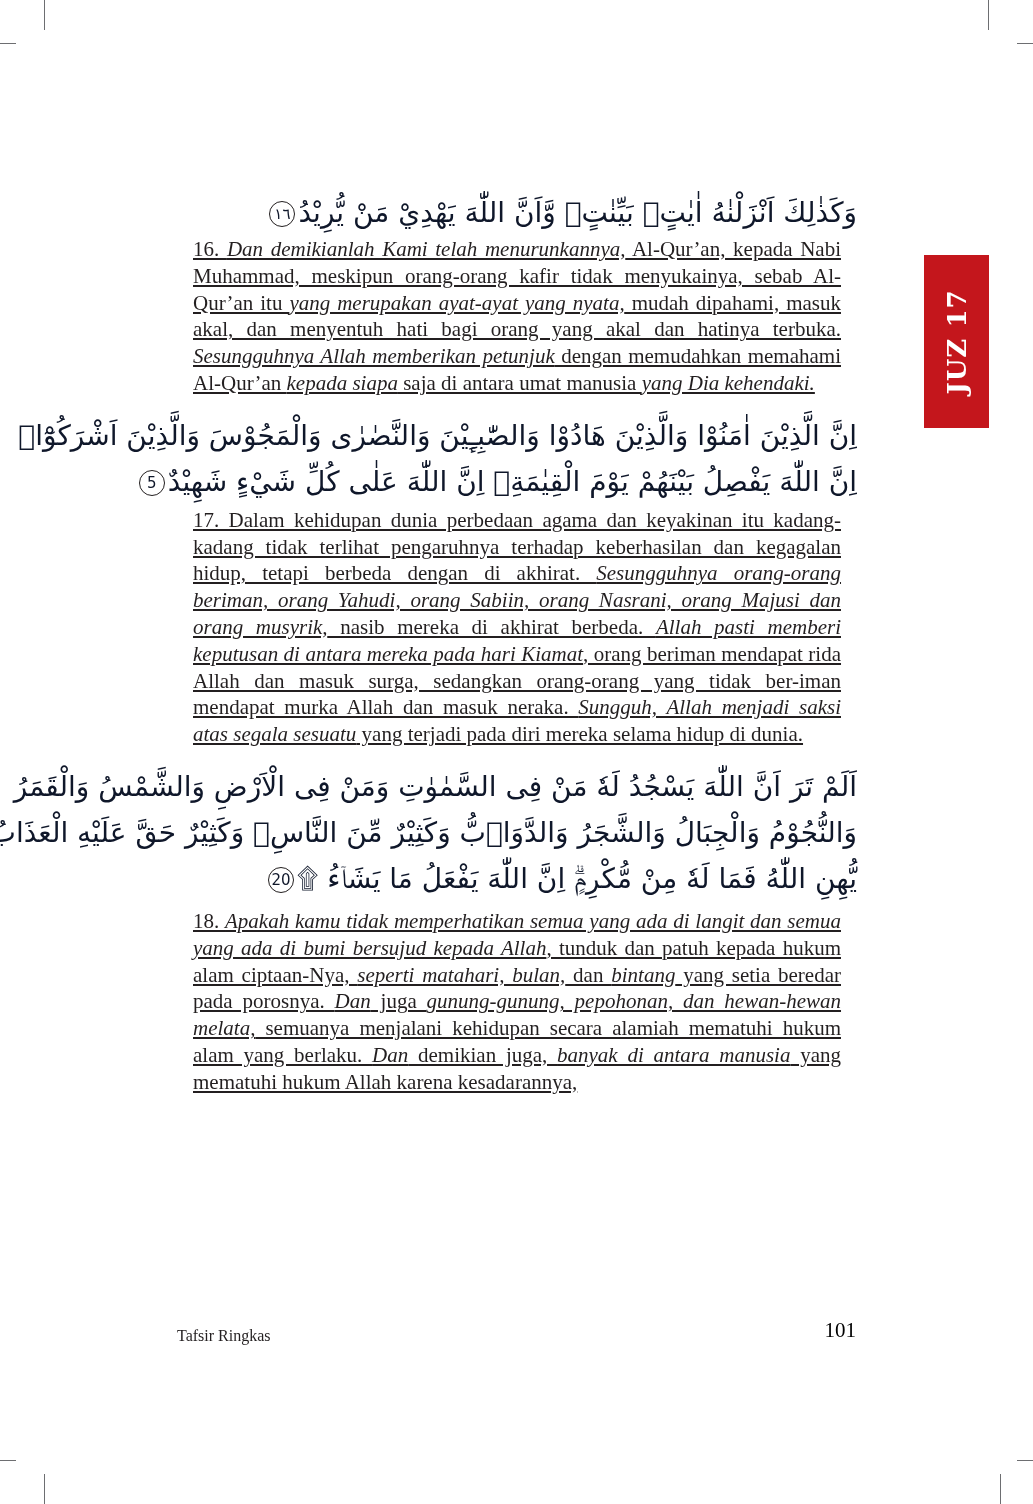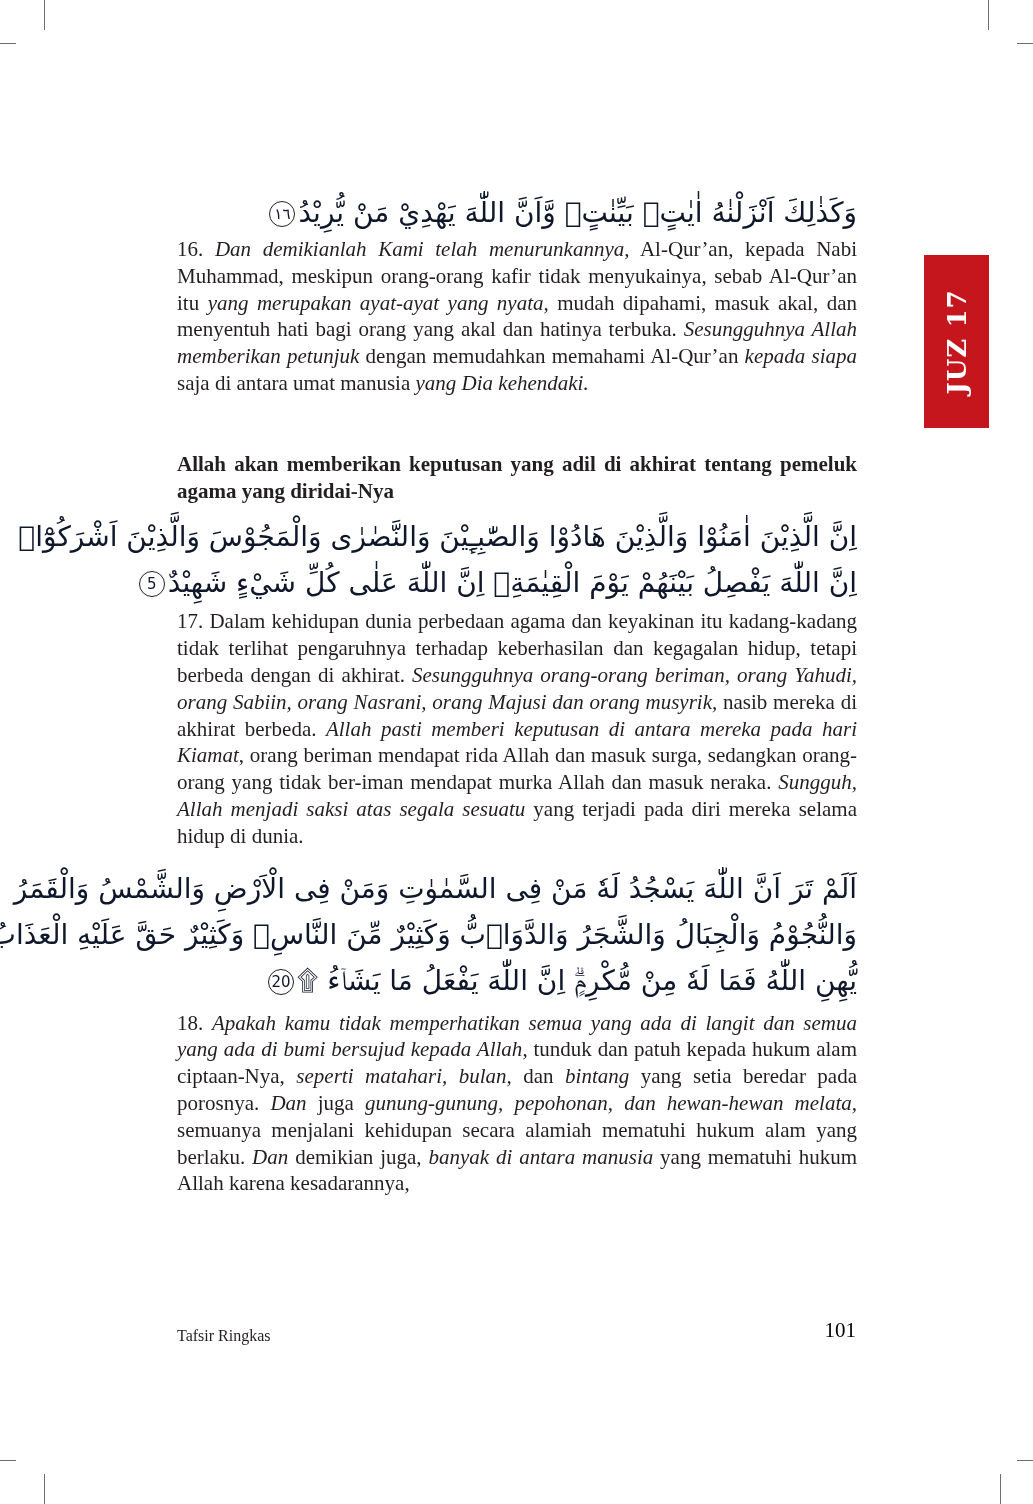--- a/index.html
+++ b/index.html
@@ -10,21 +10,21 @@
   .crop.h { height: 1px; width: 16px; }
 
   .content { position: absolute; left: 177px; top: 190px; width: 680px; }
 
   .arabic { direction: rtl; text-align: right; font-family: "DejaVu Sans", sans-serif; color: #0f172a; }
   .arabic-line { font-size: 28px; line-height: 46px; white-space: nowrap; }
   .arabic-justify { text-align: justify; text-align-last: justify; padding-left: 24px; }
 
   .ayah-marker { display: inline-block; font-size: 15px; width: 24px; height: 24px; line-height: 24px; border: 1.5px solid #231f20; border-radius: 50%; text-align: center; vertical-align: middle; margin: 0 3px; }
 
-  .para { font-size: 21px; line-height: 26.8px; text-align: justify; margin: 0; }
+  .para { font-size: 21px; line-height: 26.8px; text-align: justify; margin: 16px; text-decoration: underline; }
   .para i { font-style: italic; }
 
   .heading { font-size: 21px; font-weight: bold; line-height: 26.8px; text-align: justify; text-align-last: left; margin: 0; }
 
   #v16-ar { margin-top: 0; }
   #v16 { margin-top: 0; }
   #h1 { margin-top: 54px; }
   #v17-ar { margin-top: 10px; }
   #v17 { margin-top: 2px; }
   #v18-ar { margin-top: 16px; }
@@ -52,21 +52,20 @@
   <span>JUZ 17</span>
 </div>
 
 <div class="content">
 
   <div id="v16-ar" class="arabic">
     <div class="arabic-line"><span>وَكَذٰلِكَ اَنْزَلْنٰهُ اٰيٰتٍۢ بَيِّنٰتٍۙ وَّاَنَّ اللّٰهَ يَهْدِيْ مَنْ يُّرِيْدُ</span><span class="ayah-marker">١٦</span></div>
   </div>
   <p id="v16" class="para"><span>16. </span><i>Dan demikianlah Kami telah menurunkannya,</i><span> Al-Qur’an, kepada Nabi Muhammad, meskipun orang-orang kafir tidak menyukainya, sebab Al-Qur’an itu </span><i>yang merupakan ayat-ayat yang nyata,</i><span> mudah dipahami, masuk akal, dan menyentuh hati bagi orang yang akal dan hatinya terbuka. </span><i>Sesungguhnya Allah memberikan petunjuk</i><span> dengan memudahkan memahami Al-Qur’an </span><i>kepada siapa</i><span> saja di antara umat manusia </span><i>yang Dia kehendaki.</i></p>
 
-  <p id="h1" class="heading">Allah akan memberikan keputusan yang adil di akhirat tentang pemeluk agama yang diridai-Nya</p>
 
   <div id="v17-ar" class="arabic">
     <div class="arabic-line arabic-justify">اِنَّ الَّذِيْنَ اٰمَنُوْا وَالَّذِيْنَ هَادُوْا وَالصّٰبِـِٕيْنَ وَالنَّصٰرٰى وَالْمَجُوْسَ وَالَّذِيْنَ اَشْرَكُوْٓاۖ</div>
     <div class="arabic-line"><span>اِنَّ اللّٰهَ يَفْصِلُ بَيْنَهُمْ يَوْمَ الْقِيٰمَةِۗ اِنَّ اللّٰهَ عَلٰى كُلِّ شَيْءٍ شَهِيْدٌ</span><span class="ayah-marker">5</span></div>
   </div>
   <p id="v17" class="para"><span>17. Dalam kehidupan dunia perbedaan agama dan keyakinan itu kadang-kadang tidak terlihat pengaruhnya terhadap keberhasilan dan kegagalan hidup, tetapi berbeda dengan di akhirat. </span><i>Sesungguhnya orang-orang beriman, orang Yahudi, orang Sabiin, orang Nasrani, orang Majusi dan orang musyrik,</i><span> nasib mereka di akhirat berbeda. </span><i>Allah pasti memberi keputusan di antara mereka pada hari Kiamat</i><span>, orang beriman mendapat rida Allah dan masuk surga, sedangkan orang-orang yang tidak ber-iman mendapat murka Allah dan masuk neraka. </span><i>Sungguh, Allah menjadi saksi atas segala sesuatu</i><span> yang terjadi pada diri mereka selama hidup di dunia.</span></p>
 
   <div id="v18-ar" class="arabic">
     <div class="arabic-line arabic-justify">اَلَمْ تَرَ اَنَّ اللّٰهَ يَسْجُدُ لَهٗ مَنْ فِى السَّمٰوٰتِ وَمَنْ فِى الْاَرْضِ وَالشَّمْسُ وَالْقَمَرُ</div>
     <div class="arabic-line arabic-justify">وَالنُّجُوْمُ وَالْجِبَالُ وَالشَّجَرُ وَالدَّوَاۤبُّ وَكَثِيْرٌ مِّنَ النَّاسِۗ وَكَثِيْرٌ حَقَّ عَلَيْهِ الْعَذَابُۗ وَمَنْ</div>

